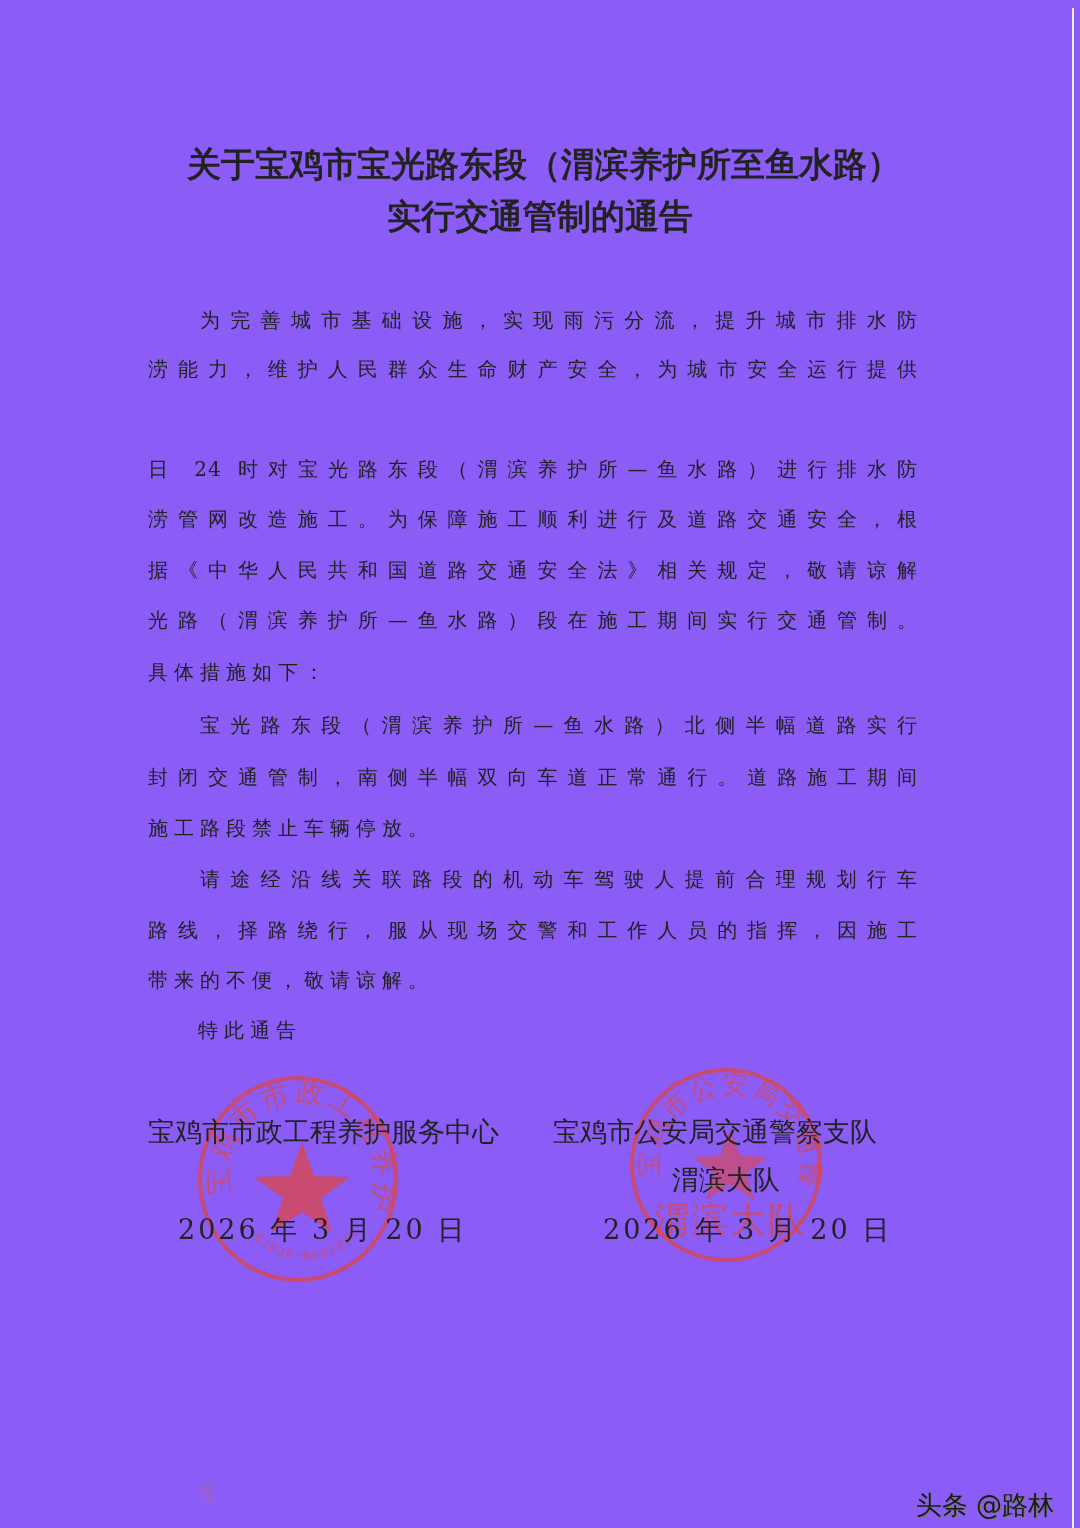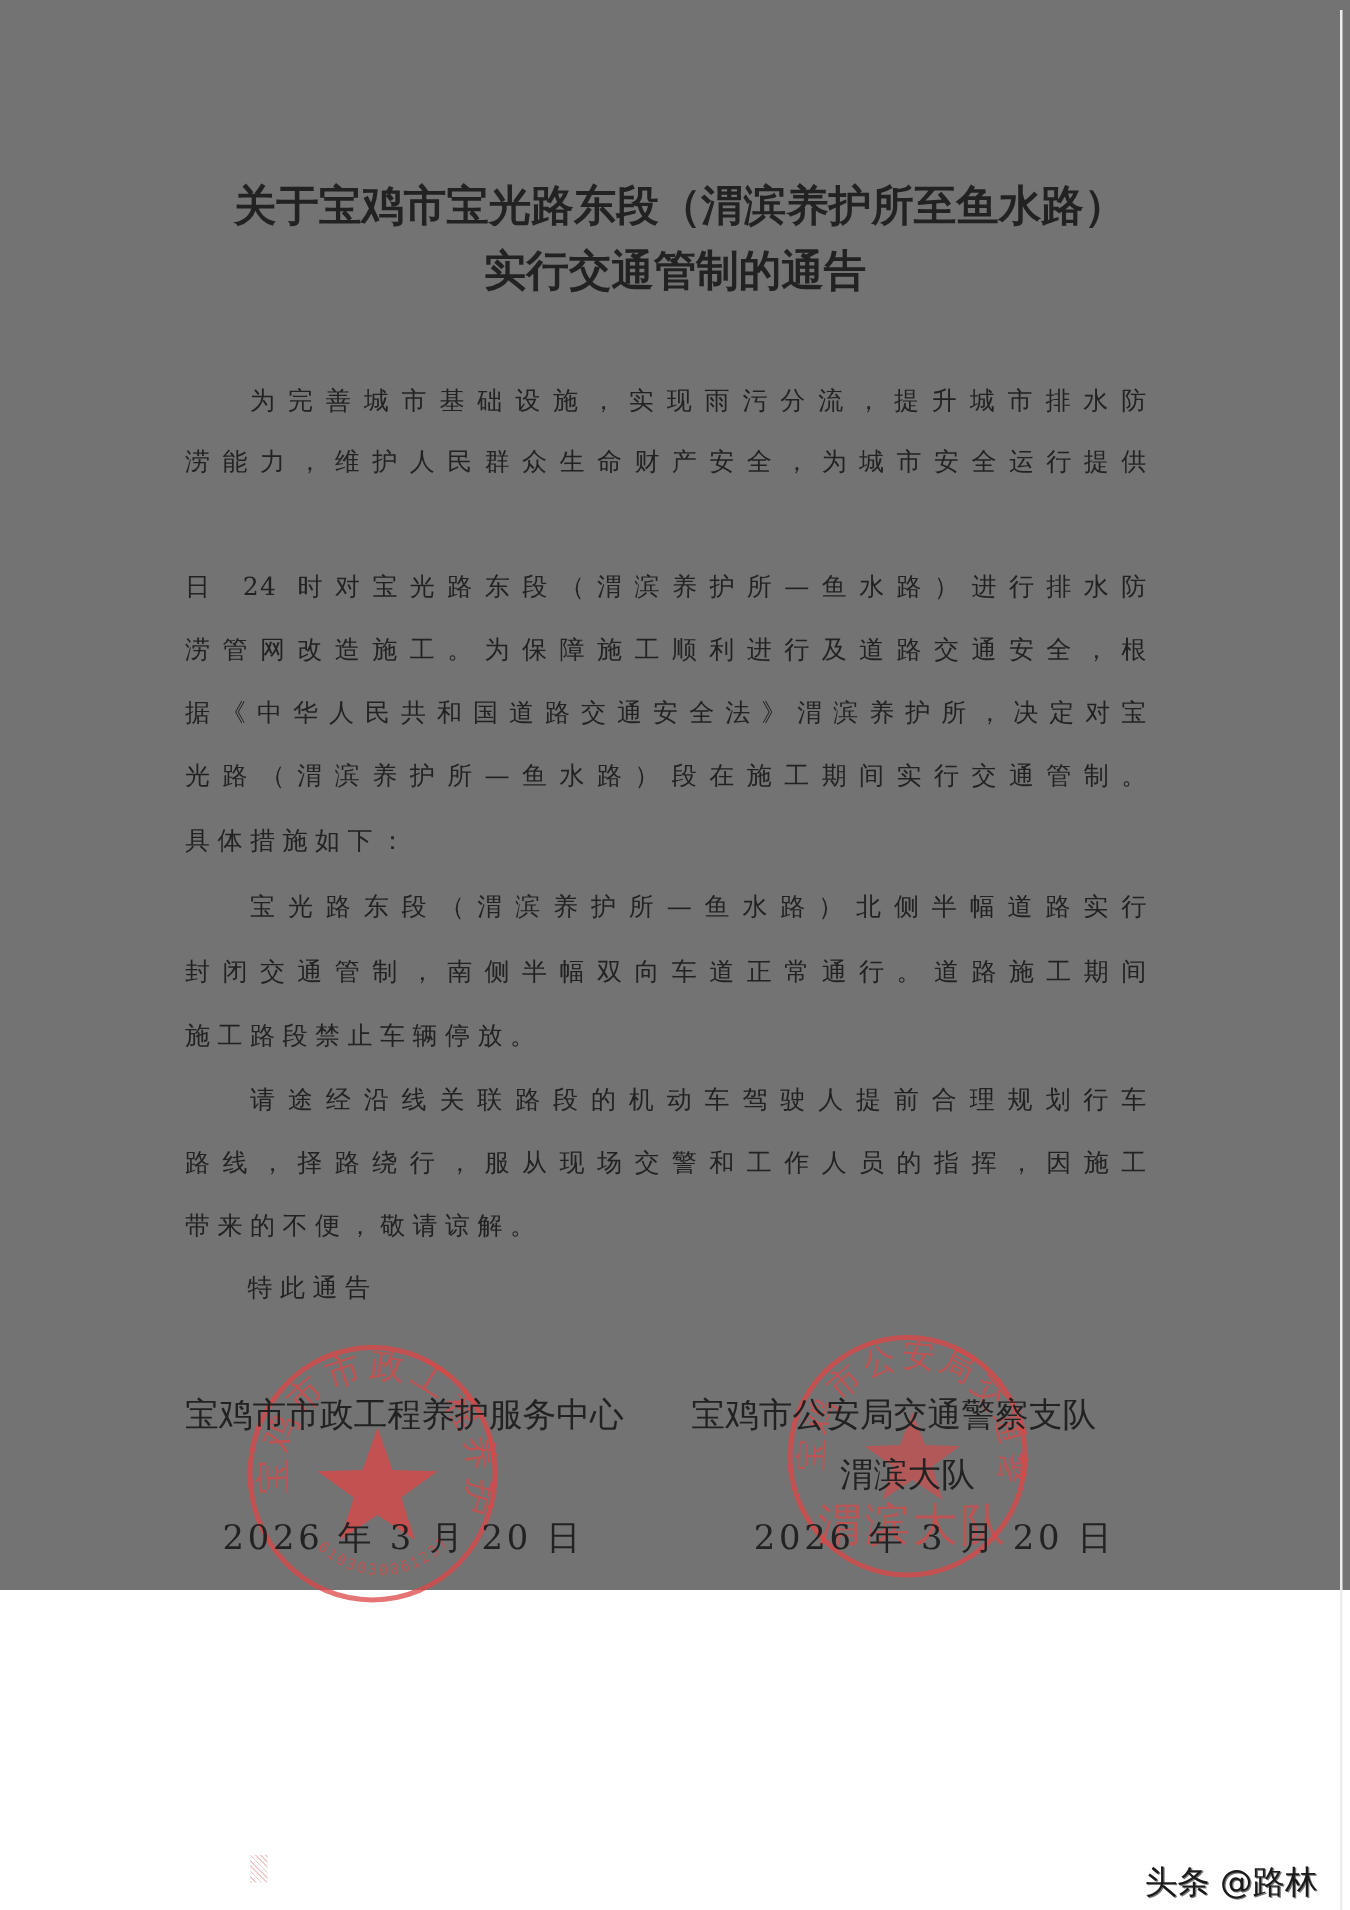--- a/index.html
+++ b/index.html
@@ -1,17 +1,17 @@
 <!DOCTYPE html>
 <html><head>
 <meta charset="utf-8">
 <style>
   html, body { margin:0; padding:0; }
   body { width:1080px; height:1528px; background:#ffffff; position:relative; overflow:hidden; font-family:"DejaVu Serif","Liberation Serif",serif; color:#1a1a1a; }
-  .page { position:absolute; left:0; top:0; width:1080px; height:1272px; background:#737373; }
+  .page { position:absolute; left:0; top:0; width:1080px; height:1528px; background:#8b5cf6; }
   .edge { position:absolute; right:6px; top:8px; width:2px; height:1520px; background:#ececec; }
   .title { position:absolute; left:0; width:1080px; text-align:center; font-family:"DejaVu Serif","Liberation Serif",serif; font-weight:bold; font-size:34px; color:#222; letter-spacing:0px; white-space:nowrap; }
   .t1 { top:142px; left:4px; }
   .t2 { top:194px; }
   .line { position:absolute; left:148px; width:770px; font-size:20px; height:40px; line-height:40px; color:#222; white-space:nowrap; text-align:justify; text-align-last:justify; letter-spacing:1px; }
   .line.ind { left:200px; width:718px; }
   .line.short { text-align:center; text-align-last:left; width:auto; letter-spacing:6px; }
   .sig { position:absolute; font-size:27px; color:#222; white-space:nowrap; z-index:3; }
   .stamp { position:absolute; border-radius:50%; border:4px solid rgba(222,70,70,0.75); box-sizing:border-box; z-index:2; }
   .stamp svg { position:absolute; left:0; top:0; }
@@ -24,21 +24,21 @@
 <div class="page">
   <div class="edge"></div>
 
   <div class="title t1">关于宝鸡市宝光路东段（渭滨养护所至鱼水路）</div>
   <div class="title t2">实行交通管制的通告</div>
 
   <div class="line ind" style="top:300px">为完善城市基础设施，实现雨污分流，提升城市排水防</div>
   <div class="line" style="top:349px">涝能力，维护人民群众生命财产安全，为城市安全运行提供</div>
   <div class="line" style="top:449px">日 24 时对宝光路东段（渭滨养护所—鱼水路）进行排水防</div>
   <div class="line" style="top:499px">涝管网改造施工。为保障施工顺利进行及道路交通安全，根</div>
-  <div class="line" style="top:550px">据《中华人民共和国道路交通安全法》渭滨养护所，决定对宝</div>
+  <div class="line" style="top:550px">据《中华人民共和国道路交通安全法》相关规定，敬请谅解</div>
   <div class="line" style="top:600px">光路（渭滨养护所—鱼水路）段在施工期间实行交通管制。</div>
   <div class="line short" style="top:652px">具体措施如下：</div>
 
   <div class="line ind" style="top:705px">宝光路东段（渭滨养护所—鱼水路）北侧半幅道路实行</div>
   <div class="line" style="top:757px">封闭交通管制，南侧半幅双向车道正常通行。道路施工期间</div>
   <div class="line short" style="top:808px">施工路段禁止车辆停放。</div>
 
   <div class="line ind" style="top:859px">请途经沿线关联路段的机动车驾驶人提前合理规划行车</div>
   <div class="line" style="top:910px">路线，择路绕行，服从现场交警和工作人员的指挥，因施工</div>
   <div class="line short" style="top:960px">带来的不便，敬请谅解。</div>

